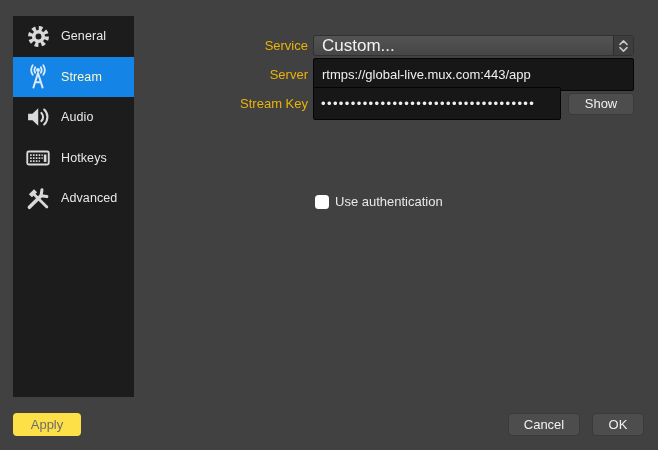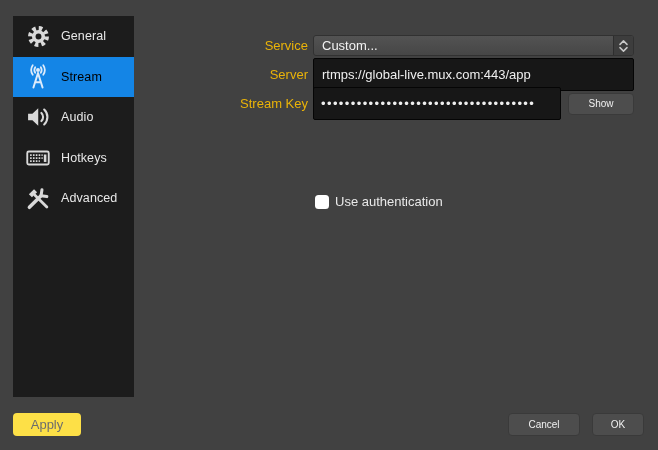--- a/index.html
+++ b/index.html
@@ -28,21 +28,21 @@
   .side-item .ic {
     width:34px; height:28px;
     display:flex; align-items:center; justify-content:center;
     flex:0 0 34px;
   }
   .side-item .lbl {
     font-size:12.5px; color:#e8e8e8; margin-left:6px;
     letter-spacing:.1px;
   }
   .side-item.selected { background:#1485e6; }
-  .side-item.selected .lbl { color:#000000; }
+  .side-item.selected .lbl { color:#fef9c3; }
   .side-item svg { display:block; }
   .icon-stroke { stroke:#d9d9d9; fill:none; stroke-width:1.8; stroke-linecap:round; stroke-linejoin:round; }
   .icon-fill   { fill:#d9d9d9; }
   .side-item.selected .icon-stroke { stroke:#ddebfb; }
   .side-item.selected .icon-fill   { fill:#ddebfb; }
 
   
   .form {
     position:absolute; left:218px; top:35px; width:416px;
   }
@@ -51,21 +51,21 @@
     width:90px; text-align:right; margin-right:5px;
     font-size:13px; color:#eab308; flex:0 0 90px;
   }
   .combo {
     flex:1; height:21px;
     background:linear-gradient(#535353,#464646);
     border:1px solid #313131; border-radius:3px;
     display:flex; align-items:center;
     position:relative;
   }
-  .combo .val { font-size:13px; color:#f2f2f2; padding-left:8px; }
+  .combo .val { font-size:17px; color:#f2f2f2; padding-left:8px; }
   .combo .stepper {
     position:absolute; right:0; top:0; bottom:0; width:20px;
     background:#3d3d3d;
     border-left:1px solid #2e2e2e;
     border-radius:0 2px 2px 0;
     display:flex; align-items:center; justify-content:center;
   }
   .tinput {
     height:33px; background:#171717;
     border:1px solid #050505; border-radius:2px;
@@ -73,21 +73,21 @@
     font-family:"Liberation Sans", sans-serif;
     outline:none;
   }
   .tinput.wide { flex:1; }
   .tinput.key {
     width:248px; flex:0 0 248px;
     font-size:13px; letter-spacing:1.4px; padding:0 7px;
   }
   .btn {
     background:#4d4d4d; border:1px solid #3a3a3a; border-radius:4px;
-    color:#f0f0f0; font-size:10px;
+    color:#f0f0f0; font-size:13px;
     font-family:"Liberation Sans", sans-serif;
     height:22px; cursor:default;
   }
   .btn-show { width:66px; margin-left:7px; }
 
   
   .auth-row {
     position:absolute; left:315px; top:194px;
     display:flex; align-items:center;
   }

